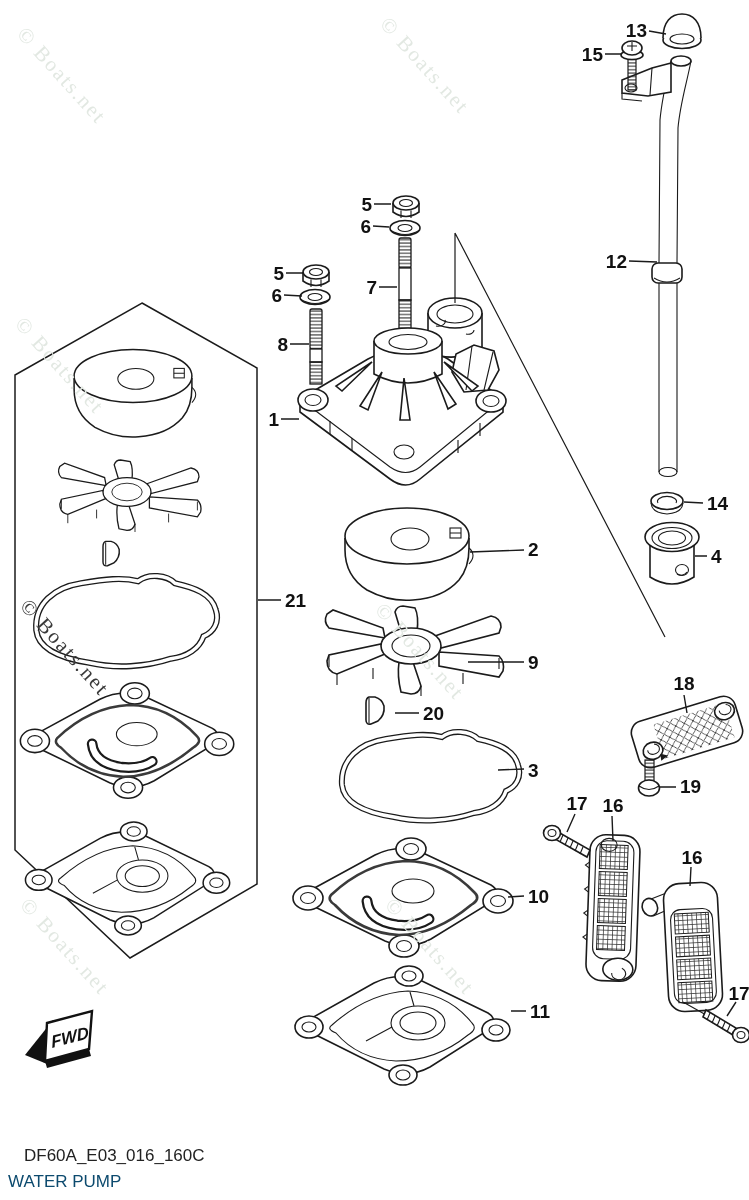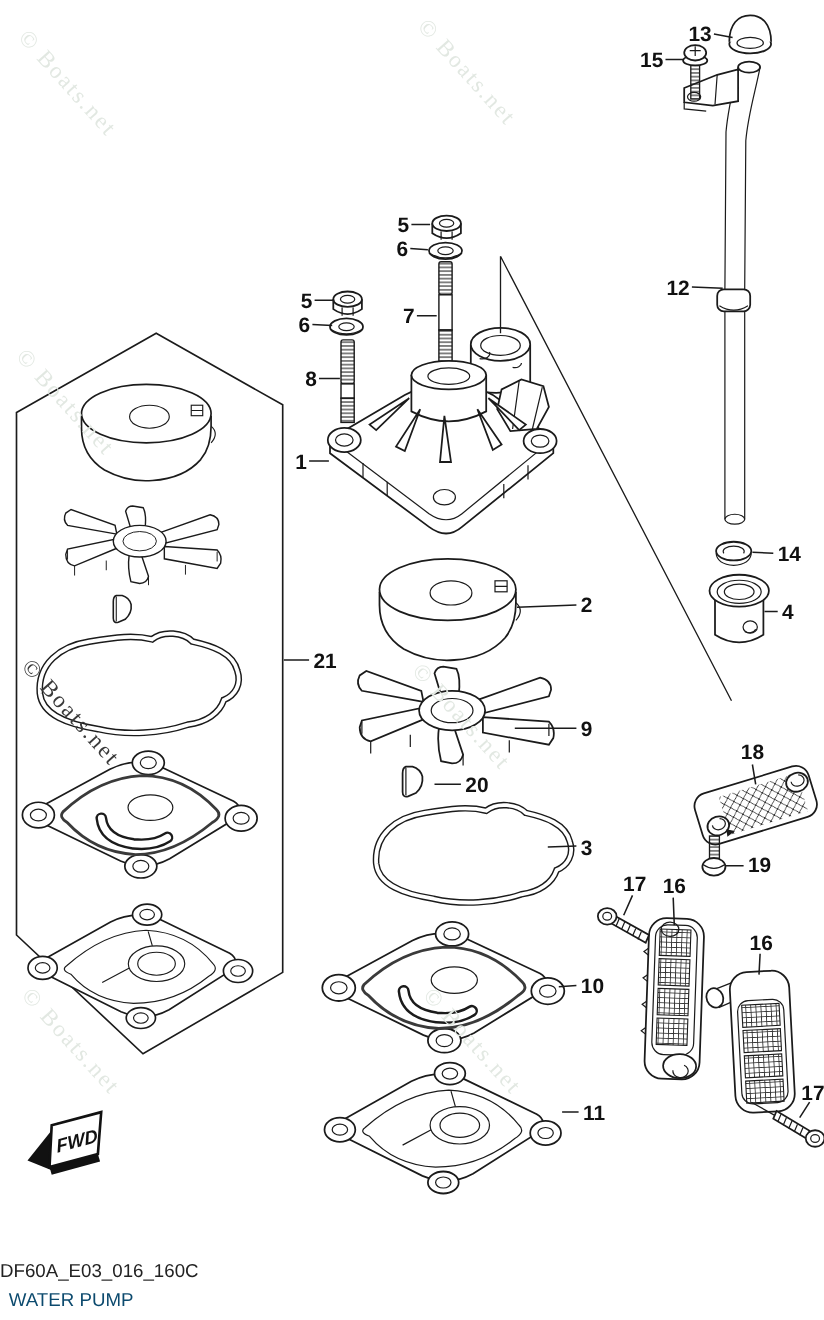--- a/index.html
+++ b/index.html
@@ -1,21 +1,21 @@
 <!DOCTYPE html>
 <html><head>
 <meta charset="utf-8">
 <style>
   html,body{margin:0;padding:0;background:#fff;}
   #stage{position:relative;width:749px;height:1200px;background:#fff;overflow:hidden;
          font-family:"Liberation Sans",sans-serif;}
   #stage svg{position:absolute;left:0;top:0;}
   .title{position:absolute;left:4px;top:4px;font-size:31px;font-weight:bold;
          letter-spacing:-.5px;color:#111;}
-  .footer1{position:absolute;left:0;top:1146px;font-size:17px;color:#222;}
+  .footer1{position:absolute;left:24px;top:1146px;font-size:17px;color:#222;}
   .footer2{position:absolute;left:8px;top:1172px;font-size:17px;color:#0c4a6e;}
   .wm{position:absolute;font-family:"Liberation Serif",serif;font-size:21px;
       letter-spacing:2px;transform-origin:0 0;transform:rotate(48deg);
       color:#e2e8e2;white-space:nowrap;pointer-events:none;}
   .wm.dark{color:#3a3a3a;}
   .lbl{font-family:"Liberation Sans",sans-serif;font-size:19px;font-weight:bold;fill:#111;}
   .part{stroke:#1b1b1b;stroke-width:1.6;fill:#fff;}
   .det{stroke:#1b1b1b;stroke-width:1.1;fill:none;}
 </style>
 </head>

